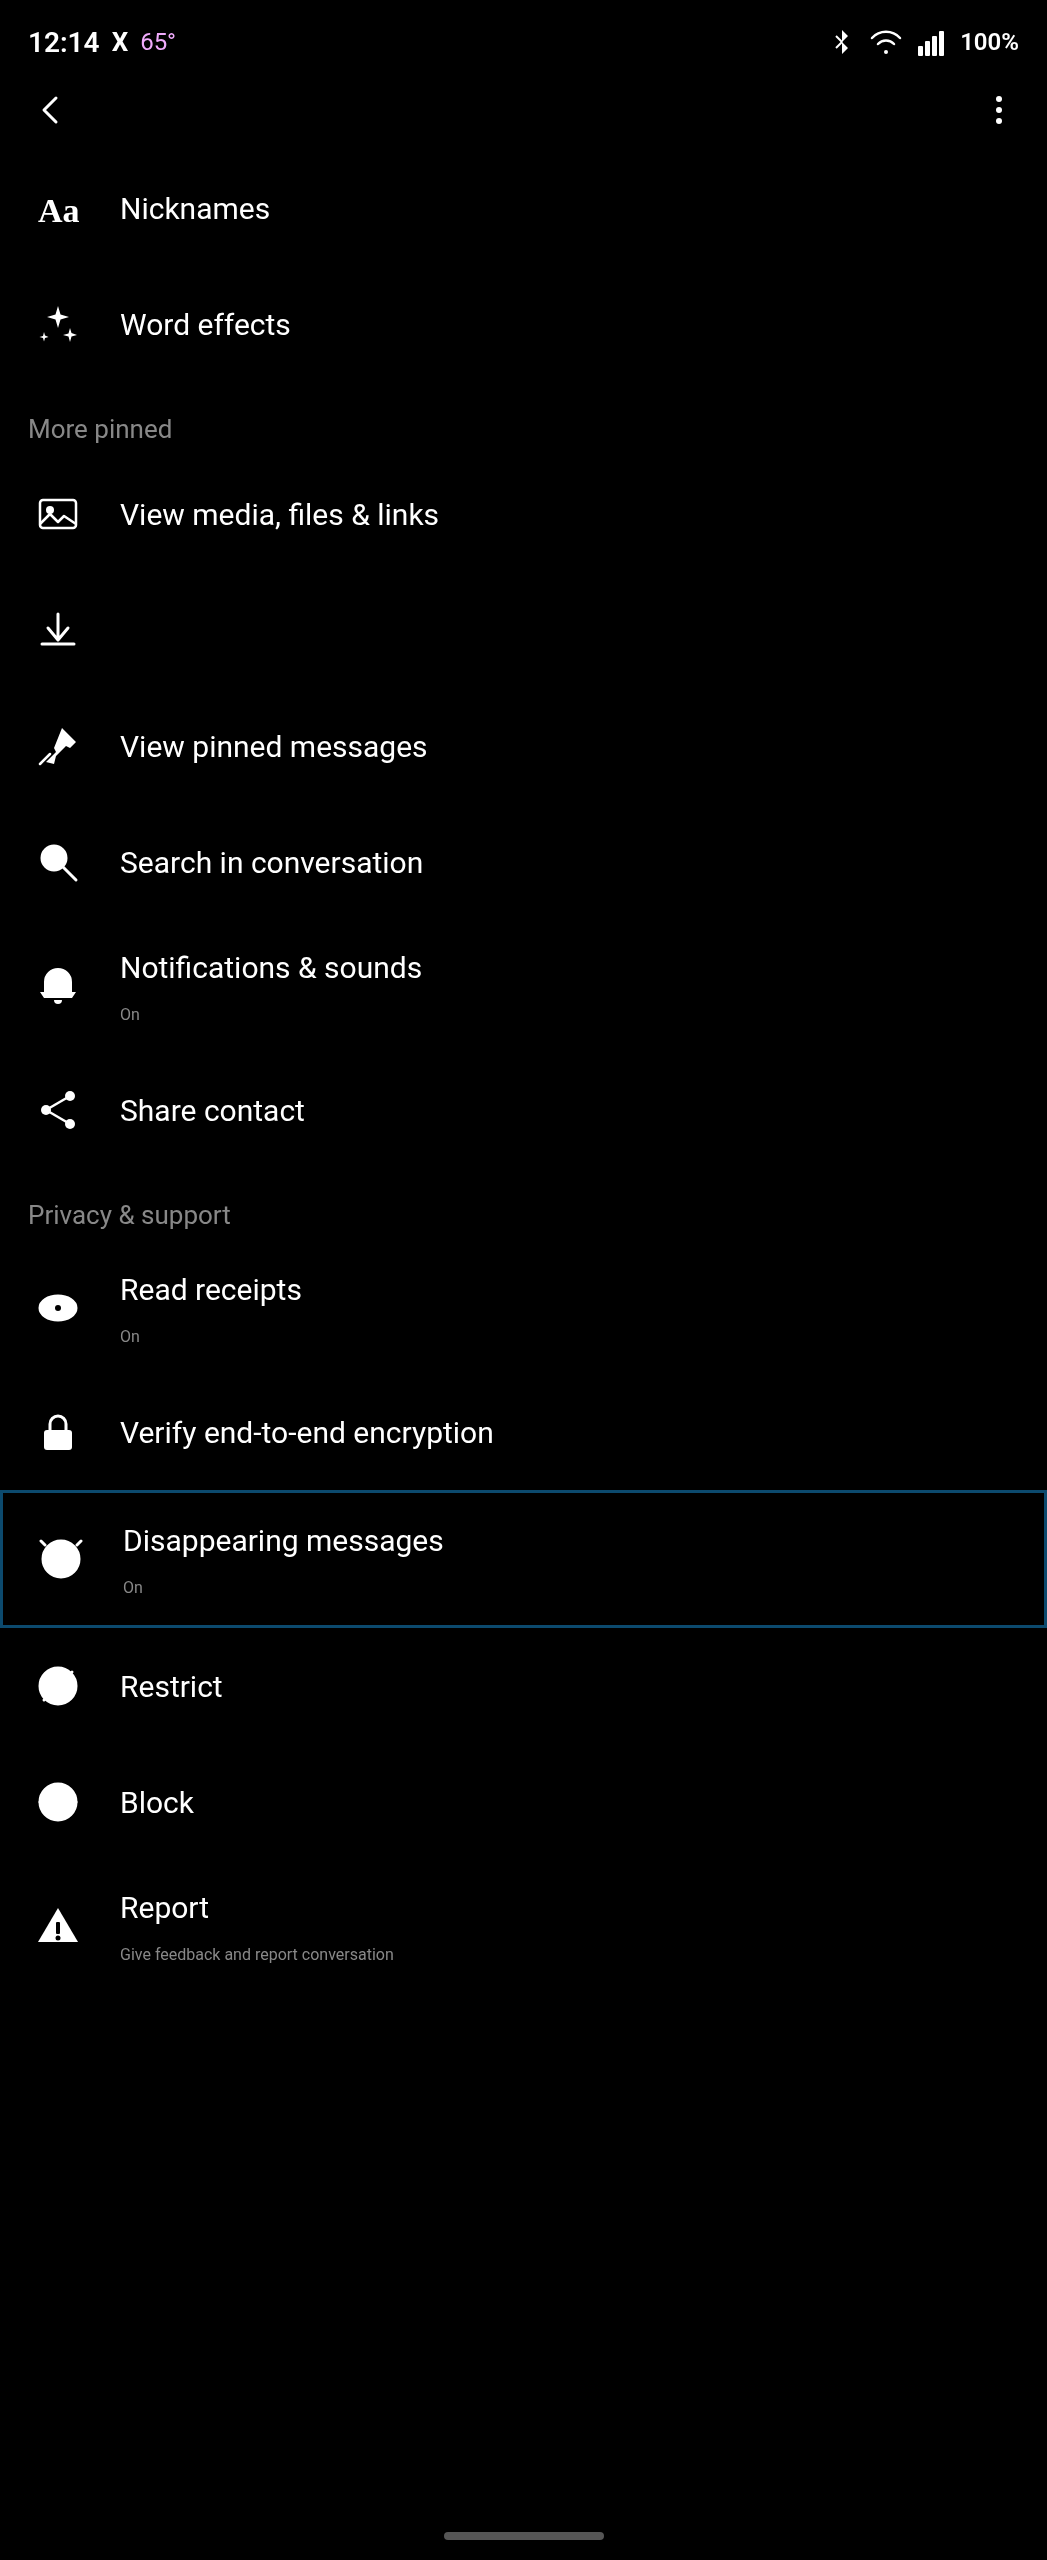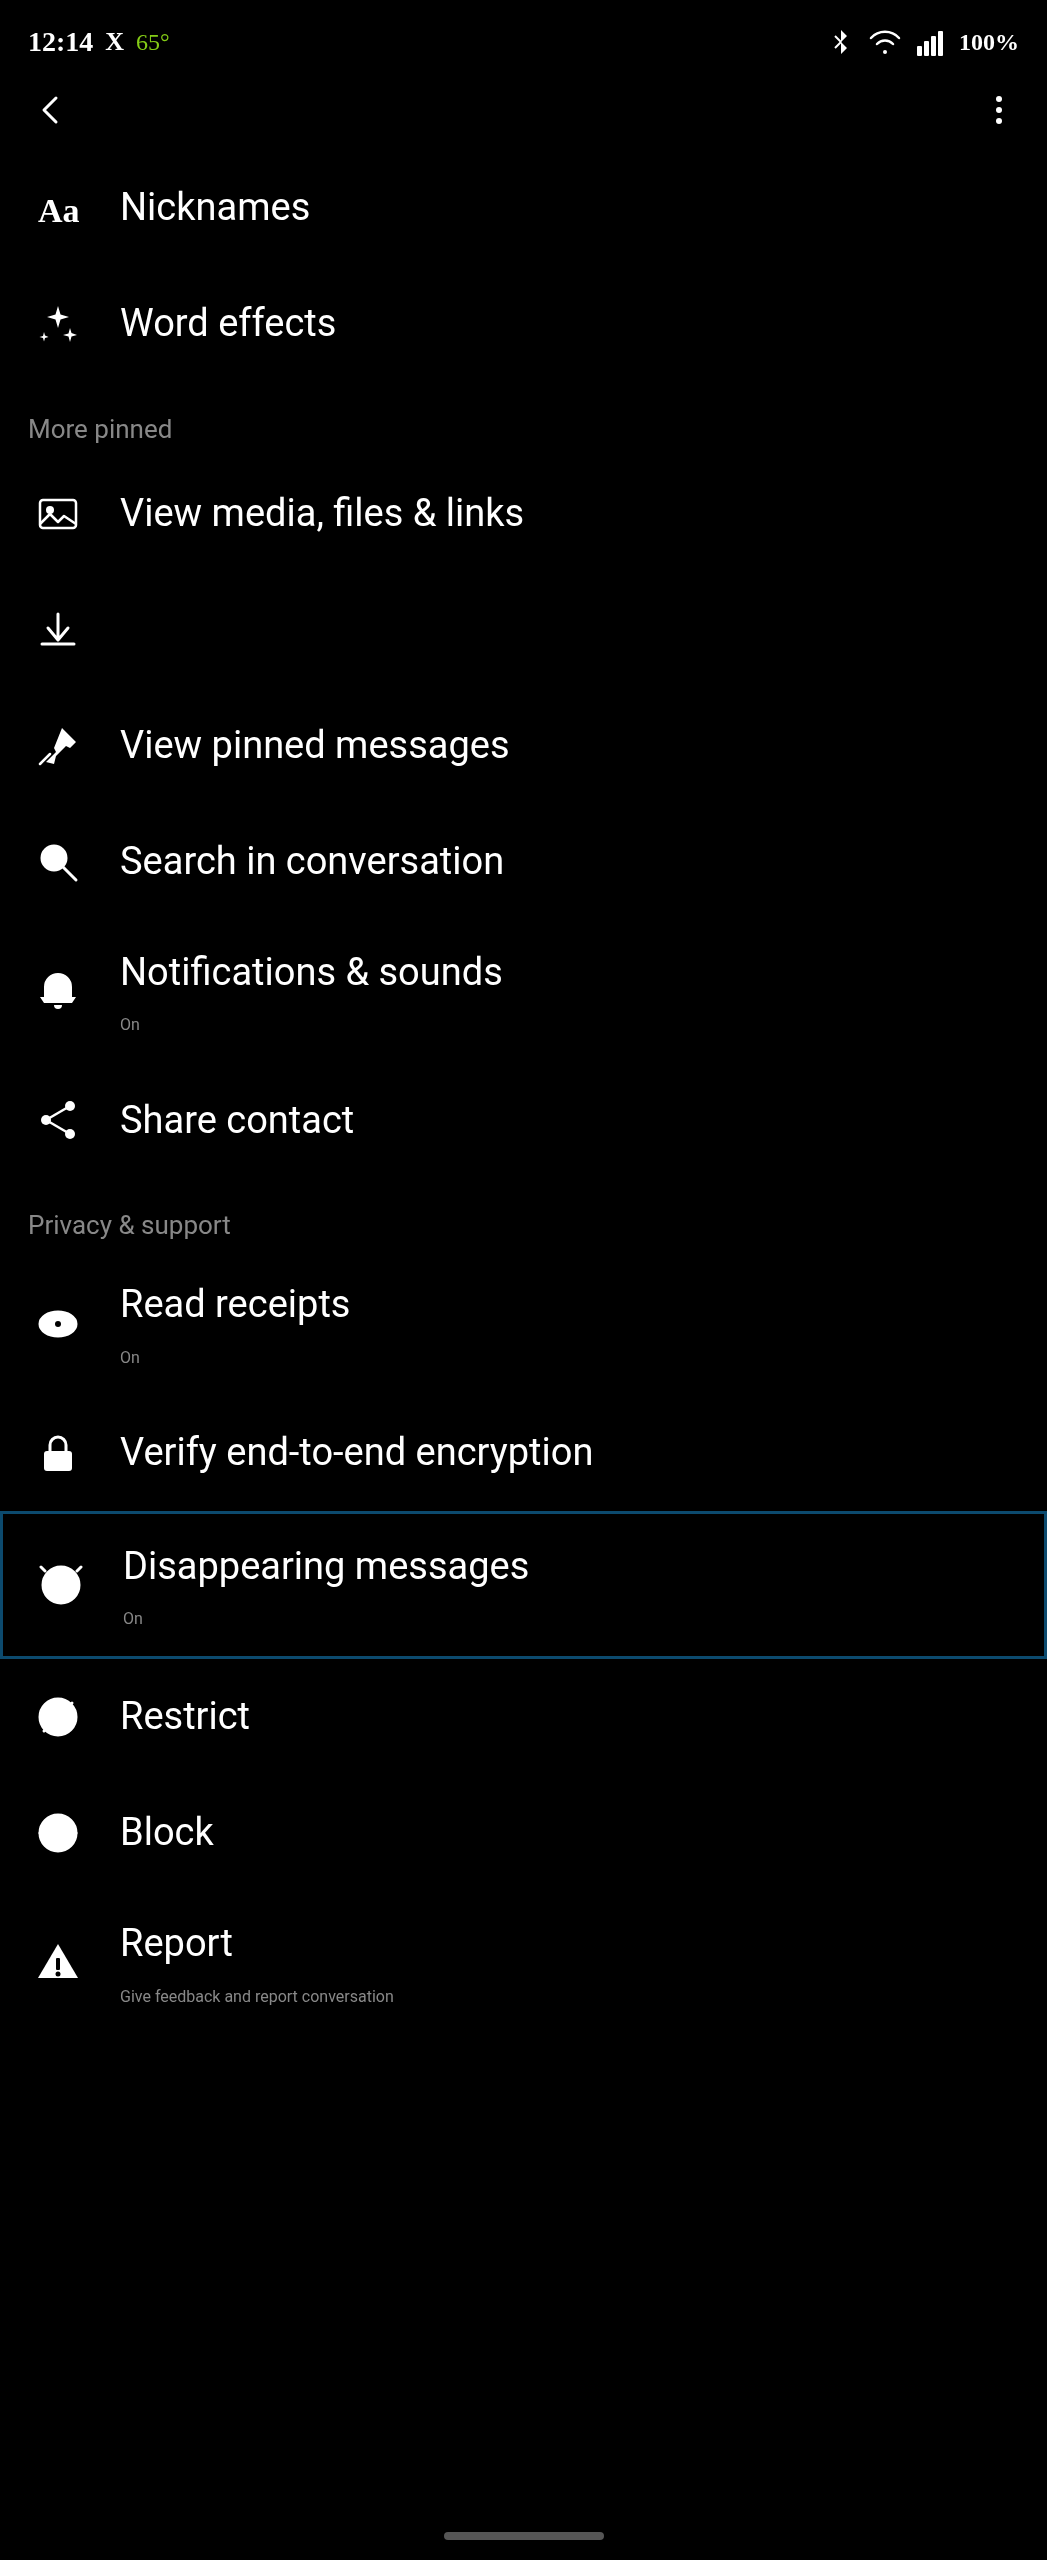--- a/index.html
+++ b/index.html
@@ -19,21 +19,20 @@
       overflow-x: hidden;
     }
 
     
     .status-bar {
       display: flex;
       justify-content: space-between;
       align-items: center;
       padding: 24px 28px 10px;
       height: 70px;
-      font-family: Liberation Serif, serif;
     }
 
     .status-left {
       display: flex;
       align-items: center;
       gap: 12px;
     }
 
     .status-time {
       font-size: 28px;
@@ -42,21 +41,21 @@
     }
 
     .status-x-icon {
       font-size: 26px;
       font-weight: 700;
       color: #ffffff;
     }
 
     .status-temp {
       font-size: 24px;
-      color: #84cc16;
+      color: #f0abfc;
       text-align: right;
     }
 
     .status-right {
       display: flex;
       align-items: center;
       gap: 14px;
     }
 
     .battery-text {
@@ -137,21 +136,21 @@
       fill: white;
       width: 44px;
       height: 44px;
     }
 
     .menu-text {
       flex: 1;
     }
 
     .menu-title {
-      font-size: 38px;
+      font-size: 30px;
       font-weight: 400;
       color: #ffffff;
       line-height: 1.3;
     }
 
     .menu-subtitle {
       font-size: 16px;
       color: #888888;
       margin-top: 18px;
     }

